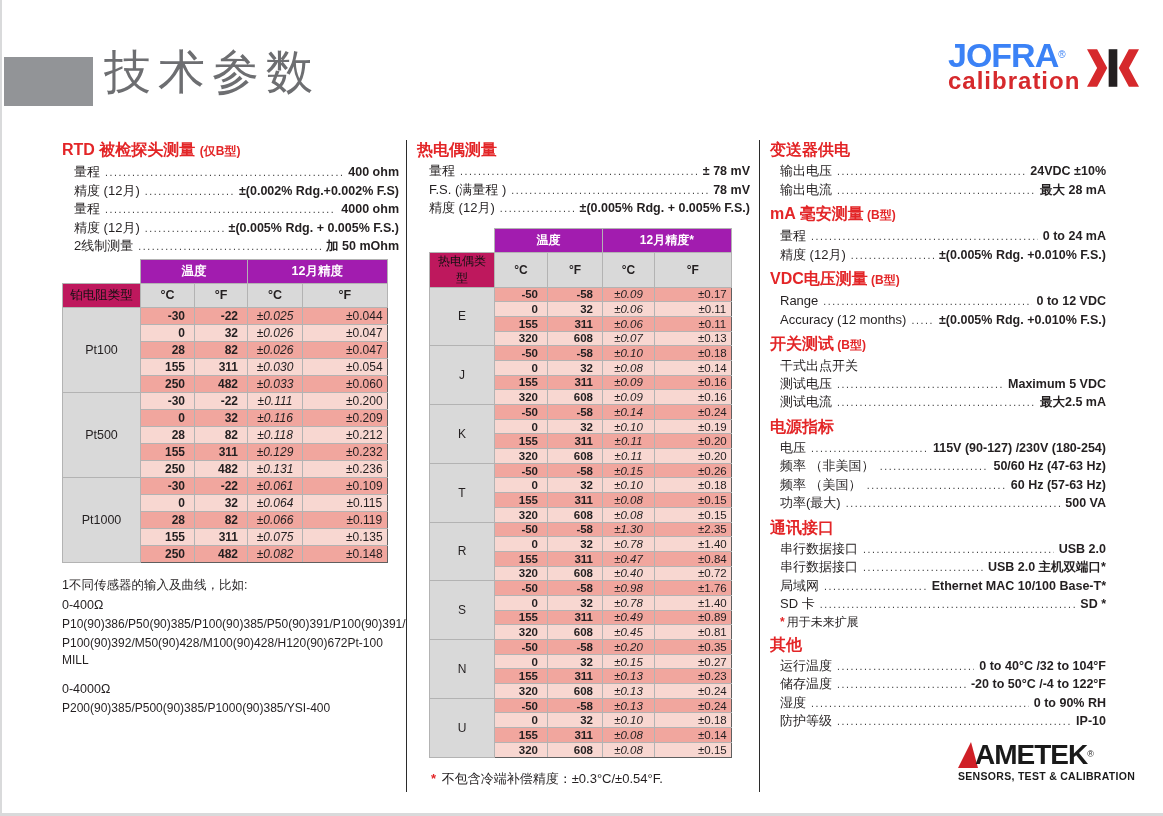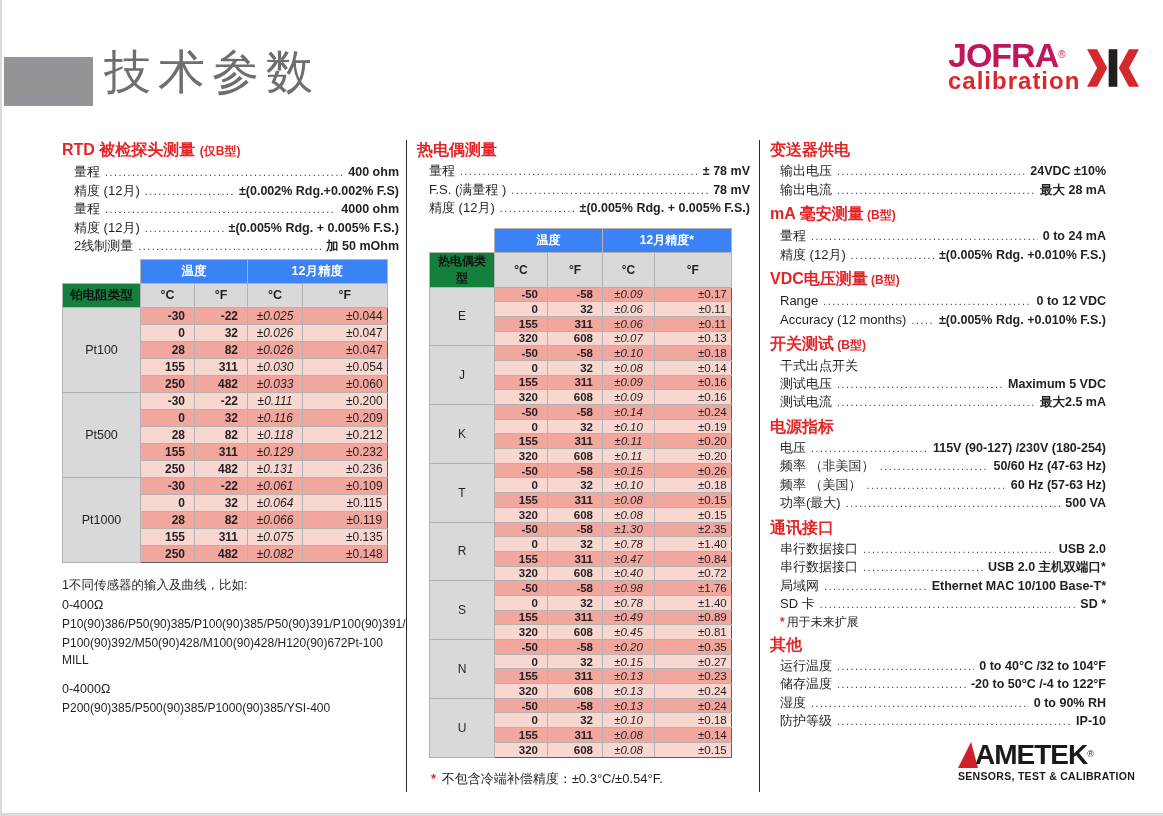--- a/index.html
+++ b/index.html
@@ -6,21 +6,21 @@
   .page{position:relative;width:1163px;height:816px;background:#fff;overflow:hidden;
         font-family:"Liberation Sans",sans-serif;color:#231f20;
         border-left:2px solid #d9dadb;border-bottom:3px solid #d9dadb;box-sizing:border-box;}
 
   
   .gray-bar{position:absolute;left:2px;top:57px;width:89px;height:49px;background:#929497;}
   .page-title{position:absolute;left:102px;top:46px;font-size:47px;line-height:52px;
               color:#6d6e71;font-family:"DejaVu Serif","Liberation Serif",serif;
               font-weight:500;letter-spacing:7px;}
   .jofra{position:absolute;left:946px;top:40px;display:flex;align-items:flex-start;gap:7px;}
-  .jofra-brand{font-size:34px;line-height:30px;font-weight:900;letter-spacing:-1px;color:#be185d;}
+  .jofra-brand{font-size:34px;line-height:30px;font-weight:900;letter-spacing:-1px;color:#3b82f6;}
   .jofra-reg{font-size:10px;vertical-align:top;font-weight:400;}
   .jofra-sub{font-size:24px;line-height:21px;font-weight:bold;color:#d6292c;letter-spacing:1px;}
   .jofra-mark{margin-top:2px;}
 
   
   .col{position:absolute;top:140px;}
   .col-left{left:60px;width:337px;}
   .col-mid{left:415px;width:333px;}
   .col-right{left:768px;width:336px;}
   .vdiv{position:absolute;top:140px;height:652px;width:1px;background:#2b2b2b;}
@@ -40,22 +40,22 @@
   
   .spec-table{border-collapse:collapse;table-layout:fixed;}
   .spec-table th,.spec-table td{padding:0 4px;border:1px solid #b3b3b3;box-sizing:border-box;overflow:hidden;}
   .tbl-left{margin-top:3px;}
   .tbl-left td{height:17px;font-size:12px;}
   .tbl-left th{font-size:12.5px;height:24px;}
   .tbl-mid{margin-left:12px;margin-top:10px;}
   .tbl-mid td{height:14.7px;font-size:11.5px;}
   .tbl-mid th{font-size:12px;height:24px;}
   .corner-empty{border:none !important;background:#fff;}
-  .hdr-dark{background:#3b82f6;color:#fff;font-weight:bold;text-align:center;border-color:#fdfdfd;margin-top:44px;}
-  .corner-hdr{background:#15803d;color:#111;font-weight:700;text-align:center;border-left:1.5px solid #5f5f5f;}
+  .hdr-dark{background:#a21caf;color:#fff;font-weight:bold;text-align:center;border-color:#fdfdfd;margin-top:44px;}
+  .corner-hdr{background:#be185d;color:#111;font-weight:400;text-align:center;border-left:1.5px solid #5f5f5f;}
   .hdr-unit{background:#d9d9d9;font-weight:bold;text-align:center;}
   .group-cell{background:#d9d9d9;font-weight:400;text-align:center;border-left:1.5px solid #5f5f5f;}
   td.dark{background:#f1a69e;}
   td.light{background:#f8d7d1;}
   td.c-temp{text-align:right;padding-right:9px;font-weight:bold;}
   td.c-acc{text-align:center;font-weight:400;}
   td.acc-first{border-left-color:#8a8a8a;font-style:italic;}
   tr.group-start td,tr.group-start th{border-top:1.5px solid #5f5f5f;}
   .spec-table tbody tr:last-child td,.spec-table tbody tr:last-child th{border-bottom:1.5px solid #5f5f5f;}
   .spec-table tr td:last-child{border-right:1.5px solid #5f5f5f;padding-left:43px;}

